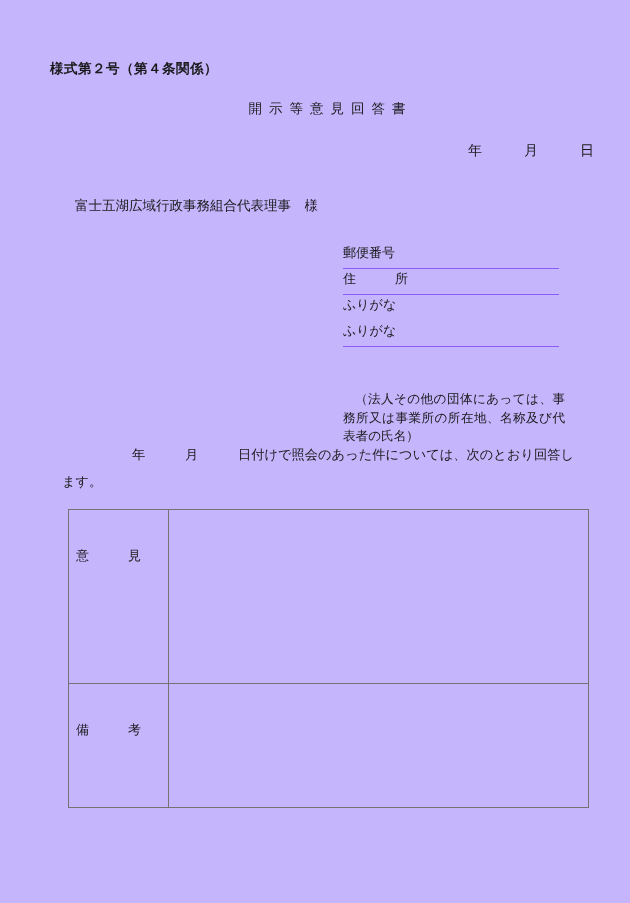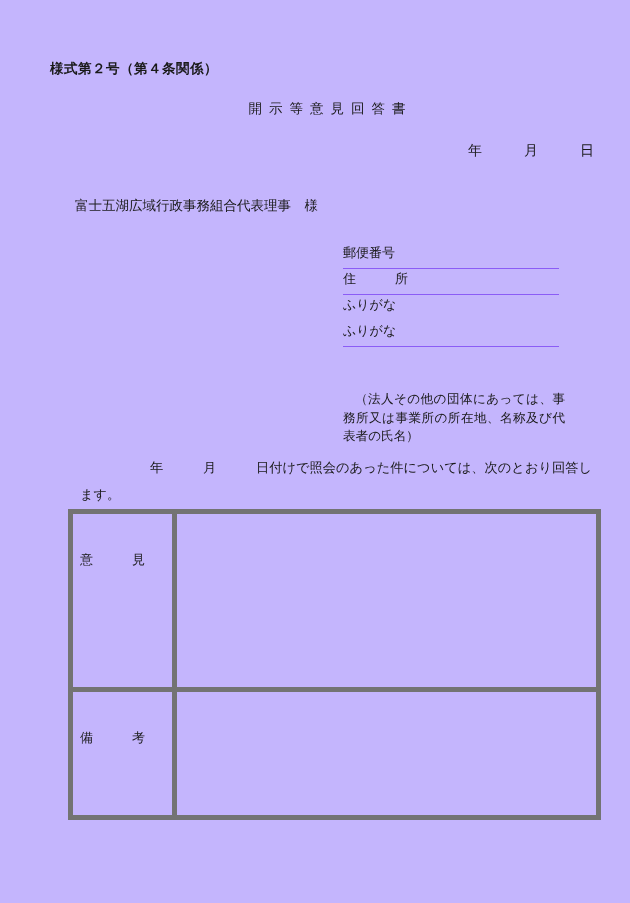--- a/index.html
+++ b/index.html
@@ -88,42 +88,41 @@
     line-height: 18.5px;
     text-indent: 12px;
     text-align: justify;
     text-justify: inter-character;
   }
 
   
   .body-para {
     position: absolute;
     left: 62px;
-    top: 454px;
+    top: 441px;
     width: 512px;
     font-size: 13.2px;
     line-height: 27px;
     text-indent: 70px;
     text-align: justify;
     text-justify: inter-character;
     white-space: pre-wrap;
-    margin-left: 18px;
   }
 
   
   .form-table {
     position: absolute;
     left: 68px;
     top: 509px;
     width: 504px;
     border-collapse: collapse;
     table-layout: fixed;
   }
   .form-table td {
-    border: 5px solid #737373;
+    border: 1px solid #737373;
     vertical-align: top;
     padding: 0;
   }
   .label-cell {
     width: 85px;
     font-size: 13px;
     padding: 5px 7px 0 7px !important;
     white-space: pre;
   }
   .label-inner {

